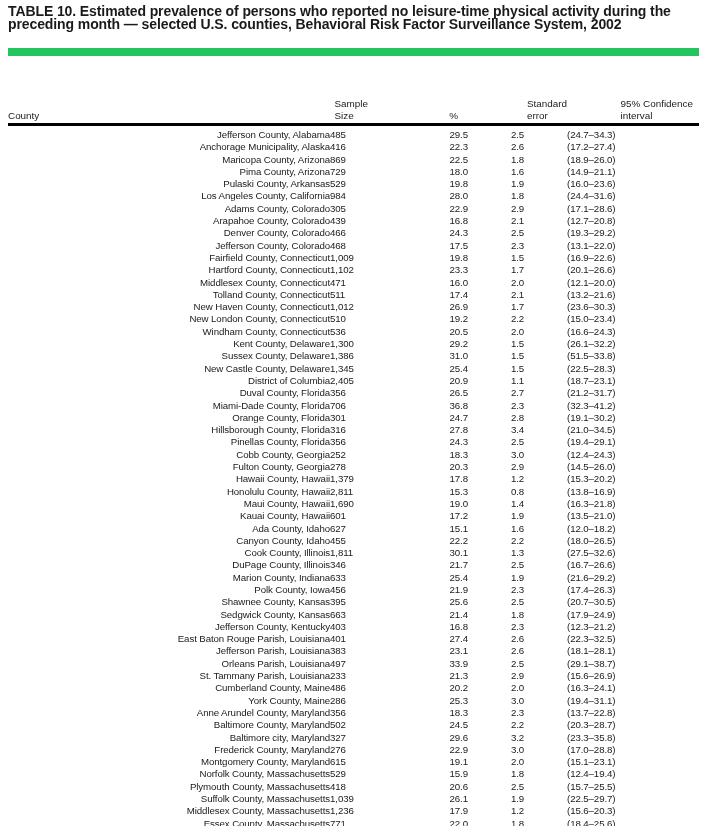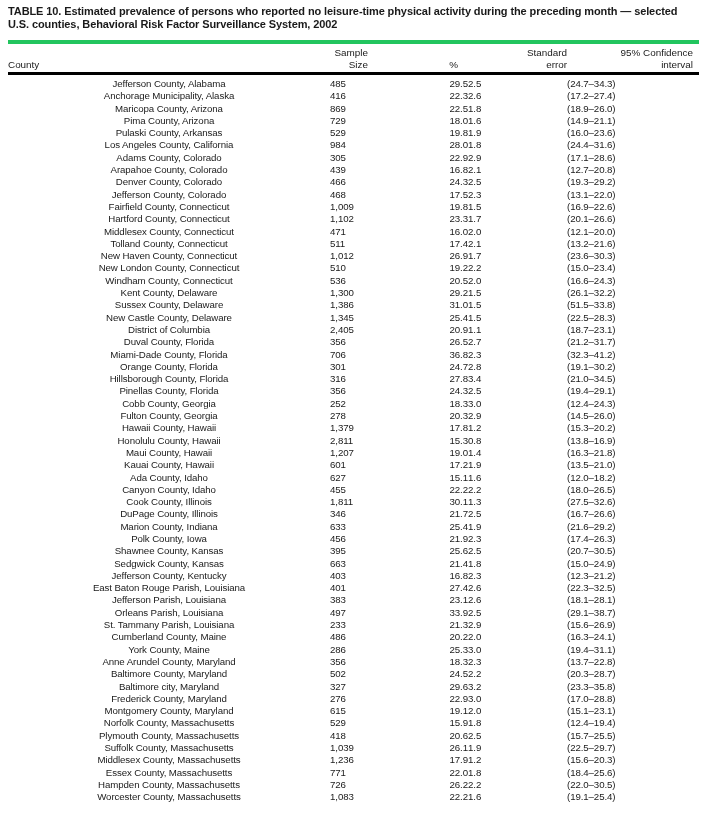--- a/index.html
+++ b/index.html
@@ -15,25 +15,25 @@
     color: #1a1a1a;
     -webkit-font-smoothing: antialiased;
   }
   .page {
     padding: 5px 8px 0 8px;
     box-sizing: border-box;
     width: 707px;
   }
   .table-title {
     font-weight: bold;
-    font-size: 11px;
+    font-size: 14px;
     line-height: 12.6px;
     letter-spacing: -0.1px;
-    border-bottom: 4px solid #22c55e;
-    padding-bottom: 10px;
+    border-bottom: 8px solid #22c55e;
+    padding-bottom: 18px;
   }
   table.data-table {
     width: 100%;
     border-collapse: collapse;
     table-layout: fixed;
   }
   table.data-table col.c0 { width: 322px; }
   table.data-table col.c1 { width: 38px;  }
   table.data-table col.c2 { width: 100px; }
   table.data-table col.c3 { width: 99px;  }
@@ -46,35 +46,36 @@
     padding: 3px 0 2px 0;
     border-bottom: 3px solid #000;
   }
   thead th.h0 { text-align: left; }
   thead th.h1 { text-align: right; }
   thead th.h2 { text-align: right; padding-right: 10px; }
   thead th.h3 { text-align: right; }
   thead th.h4 { text-align: right; padding-right: 6px; text-decoration: underline; }
   thead th .hstack {
     display: inline-block;
-    text-align: right;
+    text-align: left;
+    margin-top: 39px;
   }
   tbody td {
     font-size: 9.7px;
     line-height: 12.3px;
     padding: 0;
     white-space: nowrap;
     overflow: hidden;
     letter-spacing: -0.1px;
   }
   tbody tr:first-child td { padding-top: 3px; }
-  td.c0 { text-align: center; }
+  td.c0 { text-align: right; }
   td.c1 { }
   td.c2 { text-align: right; margin-top: 41px; }
-  td.c3 { text-align: left; }
+  td.c3 { text-align: center; }
   td.c4 { text-align: left; padding-right: 11px; }
 </style>
 </head>
 <body>
 
 <div class="page">
 
   <div class="table-title">TABLE 10. Estimated prevalence of persons who reported no leisure-time physical activity during the preceding month — selected U.S. counties, Behavioral Risk Factor Surveillance System, 2002</div>
 
   <table class="data-table">
@@ -323,21 +324,21 @@
         </tr>
         <tr>
           <td class="c0">Honolulu County, Hawaii</td>
           <td class="c1">2,811</td>
           <td class="c2">15.3</td>
           <td class="c3">0.8</td>
           <td class="c4">(13.8–16.9)</td>
         </tr>
         <tr>
           <td class="c0">Maui County, Hawaii</td>
-          <td class="c1">1,207</td>
+          <td class="c1">1,690</td>
           <td class="c2">19.0</td>
           <td class="c3">1.4</td>
           <td class="c4">(16.3–21.8)</td>
         </tr>
         <tr>
           <td class="c0">Kauai County, Hawaii</td>
           <td class="c1">601</td>
           <td class="c2">17.2</td>
           <td class="c3">1.9</td>
           <td class="c4">(13.5–21.0)</td>
@@ -389,21 +390,21 @@
           <td class="c1">395</td>
           <td class="c2">25.6</td>
           <td class="c3">2.5</td>
           <td class="c4">(20.7–30.5)</td>
         </tr>
         <tr>
           <td class="c0">Sedgwick County, Kansas</td>
           <td class="c1">663</td>
           <td class="c2">21.4</td>
           <td class="c3">1.8</td>
-          <td class="c4">(15.0–24.9)</td>
+          <td class="c4">(17.9–24.9)</td>
         </tr>
         <tr>
           <td class="c0">Jefferson County, Kentucky</td>
           <td class="c1">403</td>
           <td class="c2">16.8</td>
           <td class="c3">2.3</td>
           <td class="c4">(12.3–21.2)</td>
         </tr>
         <tr>
           <td class="c0">East Baton Rouge Parish, Louisiana</td>

